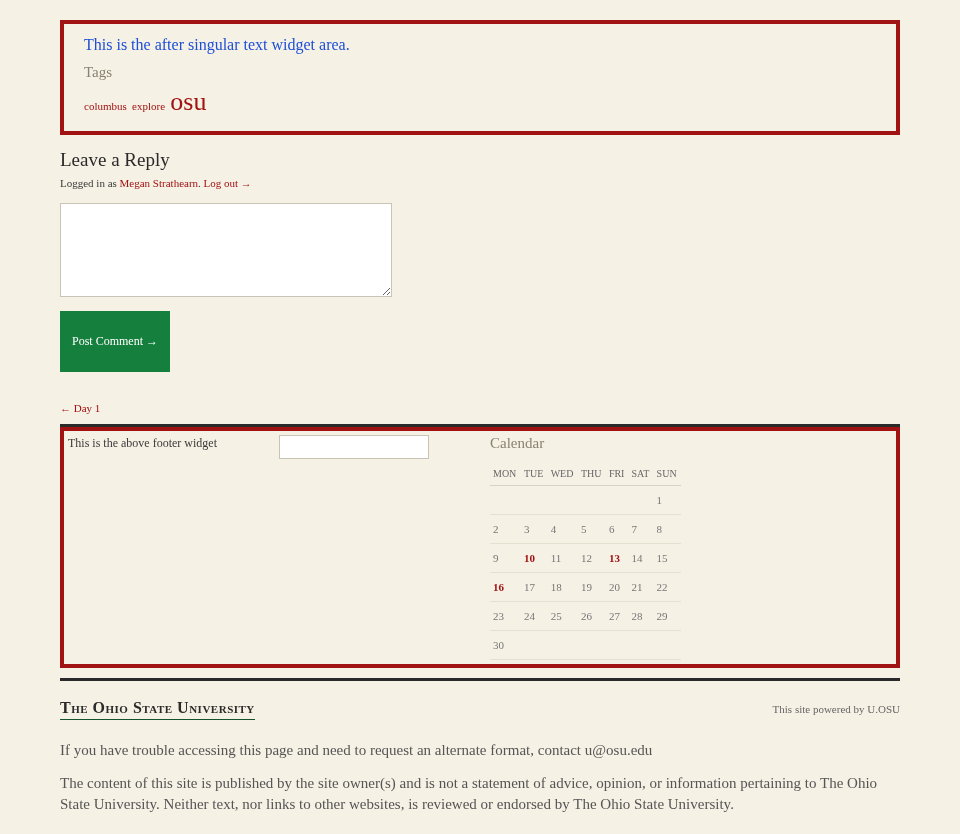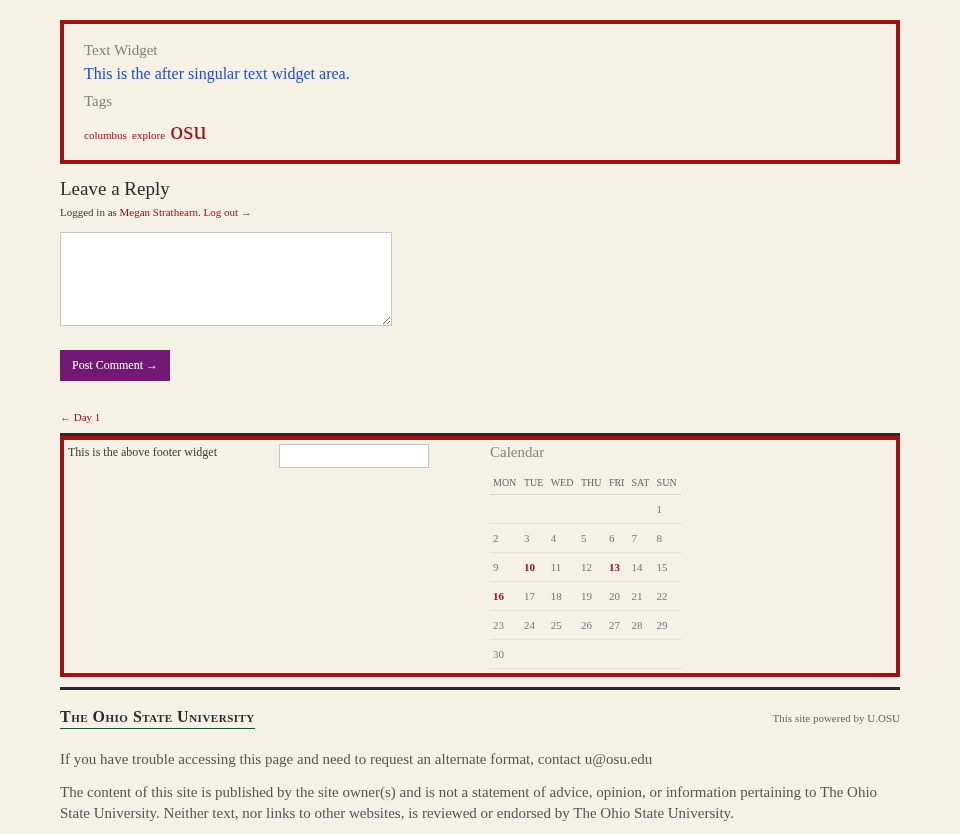--- a/index.html
+++ b/index.html
@@ -66,28 +66,27 @@
     height: 94px;
     border: 1px solid #c9c4b5;
     background: #fff;
     resize: both;
     display: block;
     margin-bottom: 14px;
     font-family: Georgia, serif;
     padding: 4px;
   }
   .post-btn {
-    background: #701a75;
+    background: #15803d;
     color: #fff;
     border: none;
-    padding: 8px 12px;
+    padding: 23px 12px;
     font-size: 12px;
     font-family: Georgia, serif;
     cursor: pointer;
-    margin-top: 10px;
   }
   .nav-prev {
     font-size: 11px;
     color: #a11212;
     margin: 30px 0 10px 0;
   }
   .nav-prev a { color: #a11212; text-decoration: none; }
   .hr-thick {
     border: none;
     border-top: 3px solid #2a2a2a;
@@ -183,21 +182,20 @@
     line-height: 1.4;
   }
   .footer-para a { color: #555; text-decoration: none; }
 </style>
 </head>
 <body>
 
 <div class="page">
 
   <div class="red-box">
-    <div class="widget-title">Text Widget</div>
     <div class="widget-text">This is the after singular text widget area.</div>
     <div class="widget-title">Tags</div>
     <div class="tags-line">
       <a href="#" class="tag-small">columbus</a>
       <a href="#" class="tag-small">explore</a>
       <a href="#" class="tag-large">osu</a>
     </div>
   </div>
 
   <h3 class="reply-heading">Leave a Reply</h3>

